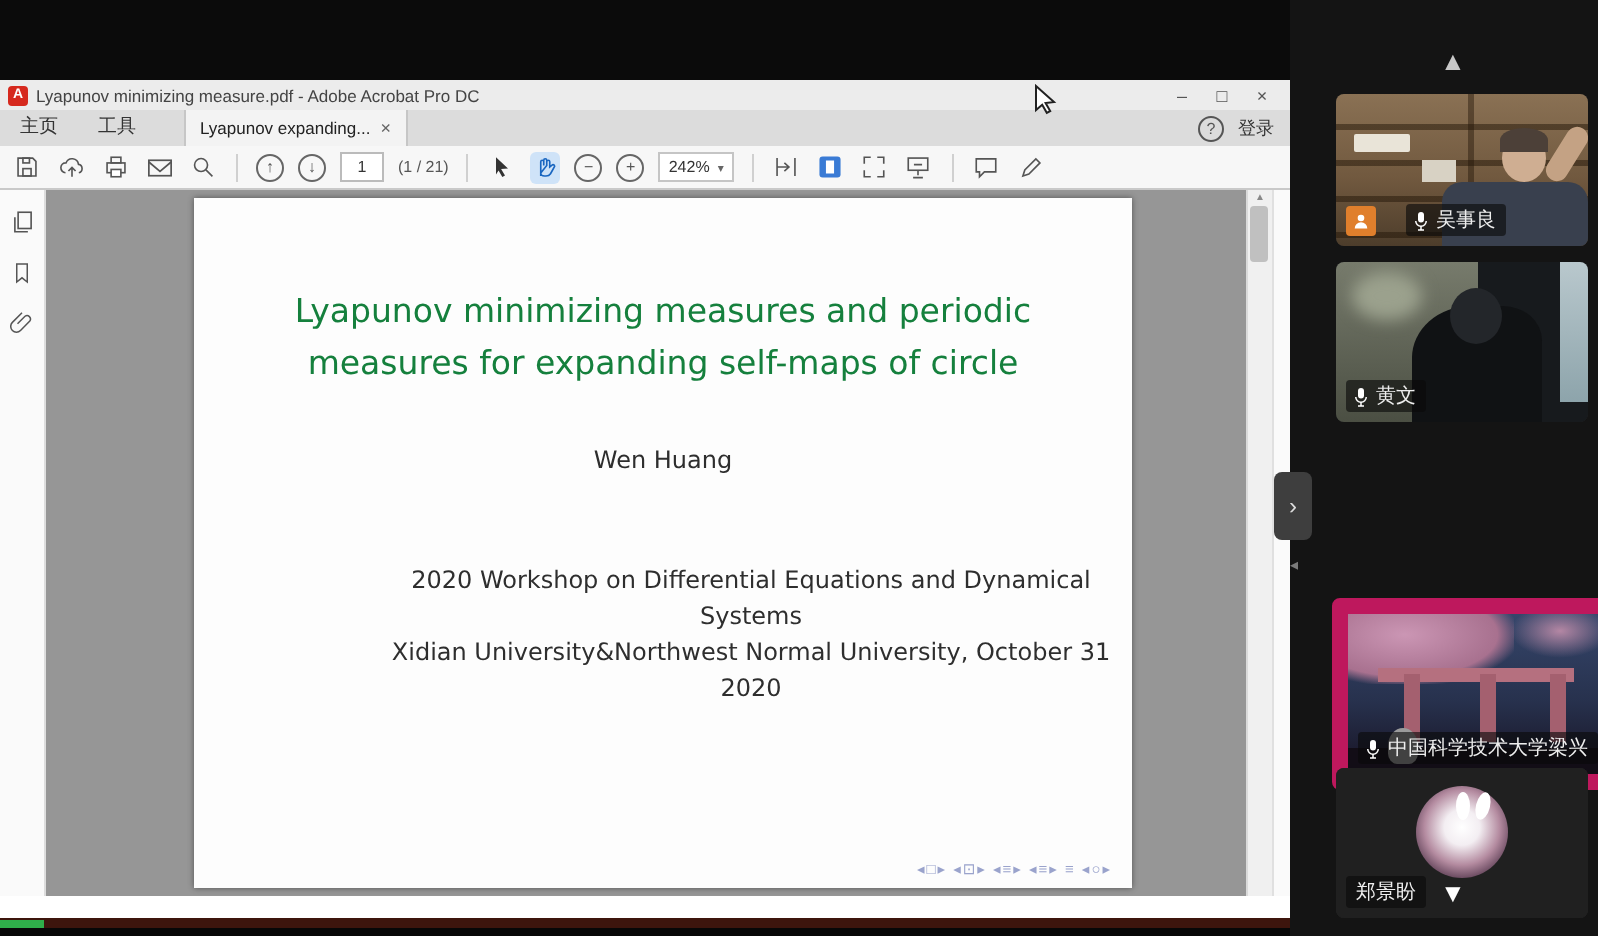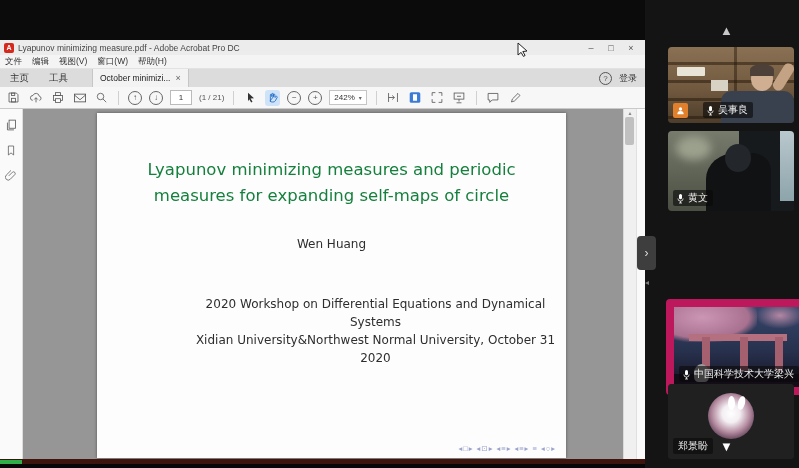--- a/index.html
+++ b/index.html
@@ -142,34 +142,27 @@
     <div class="titlebar">
       <div class="acro-logo">A</div>
       <div class="ttl">Lyapunov minimizing measure.pdf - Adobe Acrobat Pro DC</div>
       <div class="winbtns">
         <div class="winbtn">–</div>
         <div class="winbtn">□</div>
         <div class="winbtn">×</div>
       </div>
     </div>
 
-    <div class="menubar">
-      <span>文件</span>
-      <span>编辑</span>
-      <span>视图(V)</span>
-      <span>窗口(W)</span>
-      <span>帮助(H)</span>
-    </div>
 
     <div class="tabbar">
       <span class="tab-simple">主页</span>
       <span class="tab-simple">工具</span>
       <span style="width:14px"></span>
       <div class="doc-tab">
-        <span>October minimizi...</span>
+        <span>Lyapunov expanding...</span>
         <span class="x">×</span>
       </div>
       <span class="tab-spacer"></span>
       <div class="acct">
         <span class="help-circ">?</span>
         <span>登录</span>
       </div>
     </div>
 
     <div class="toolbar">

